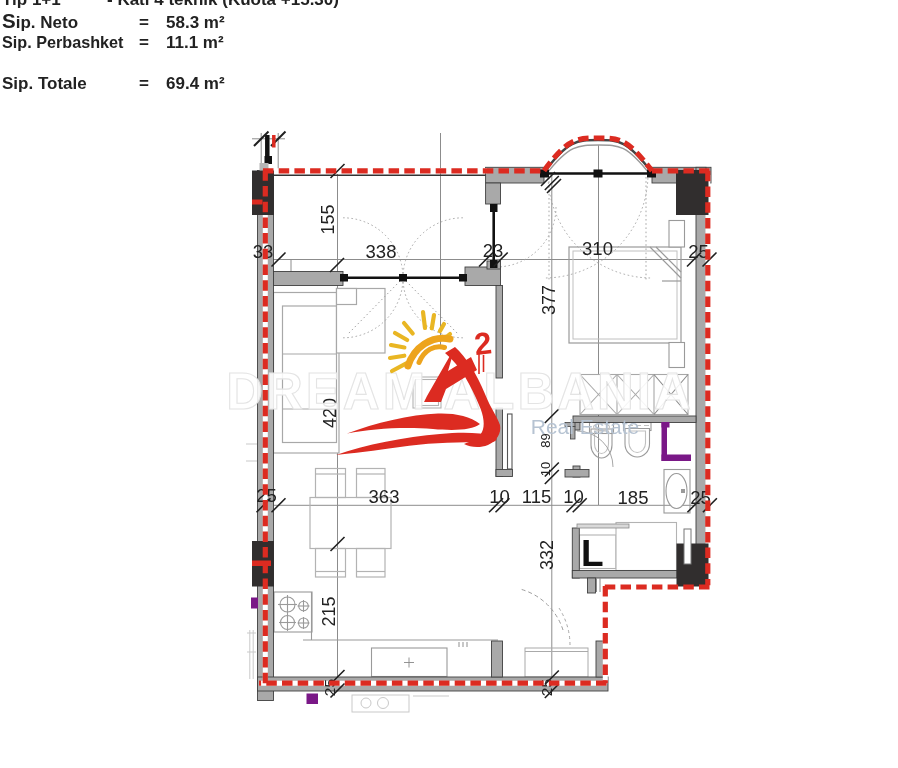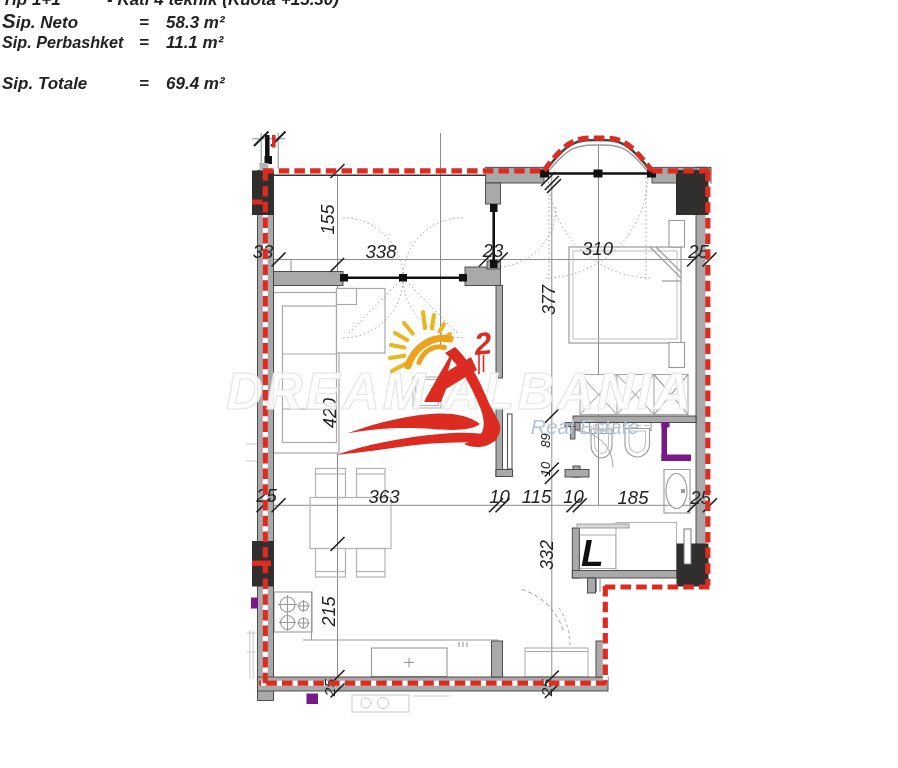--- a/index.html
+++ b/index.html
@@ -1,17 +1,17 @@
 <!DOCTYPE html>
 <html><head>
 <meta charset="utf-8">
 <style>
   html,body{margin:0;padding:0;background:#ffffff;}
   #page{position:relative;width:898px;height:768px;background:#ffffff;overflow:hidden;
-        font-family:"Liberation Sans", sans-serif;font-style:italic;}
+        font-family:"Liberation Sans", sans-serif;}
   svg{position:absolute;left:0;top:0;}
   text{font-family:"Liberation Sans", sans-serif;}
 </style>
 </head>
 <body>
 <div id="page">
 <svg width="898" height="768" viewBox="0 0 898 768">
 
 <g id="header">
 <text x="2" y="4.5" font-size="17" font-weight="bold" fill="#222">Tip 1+1</text>

